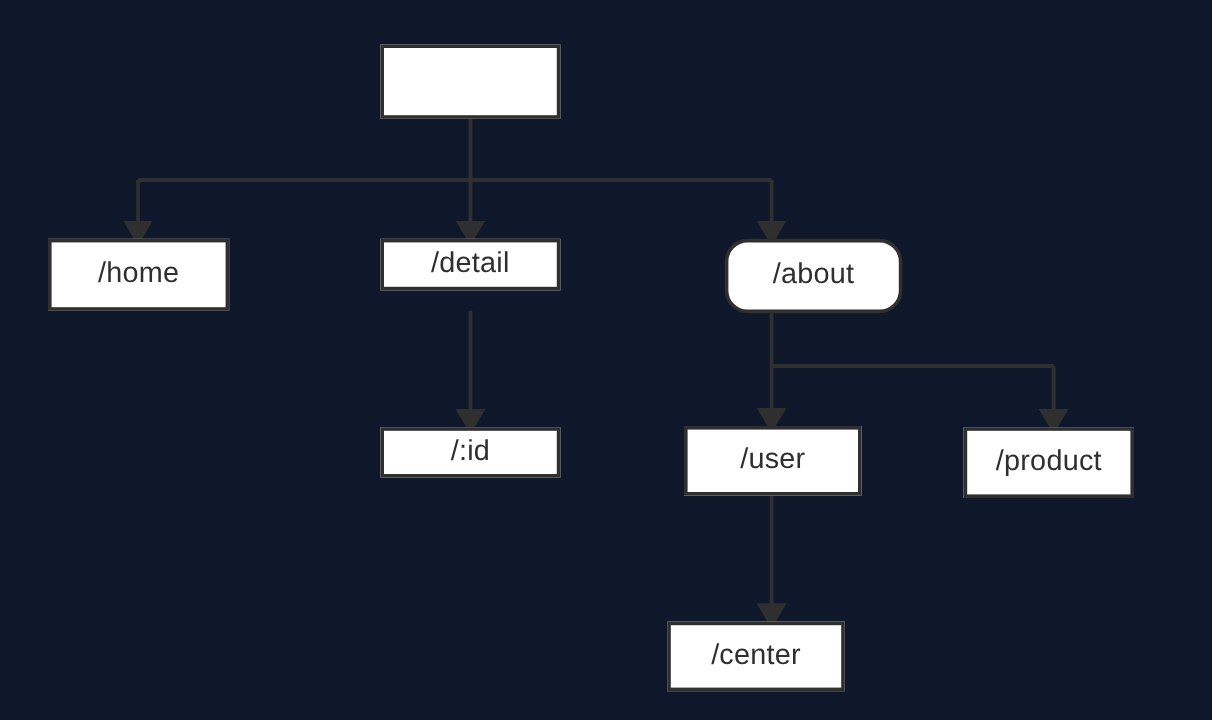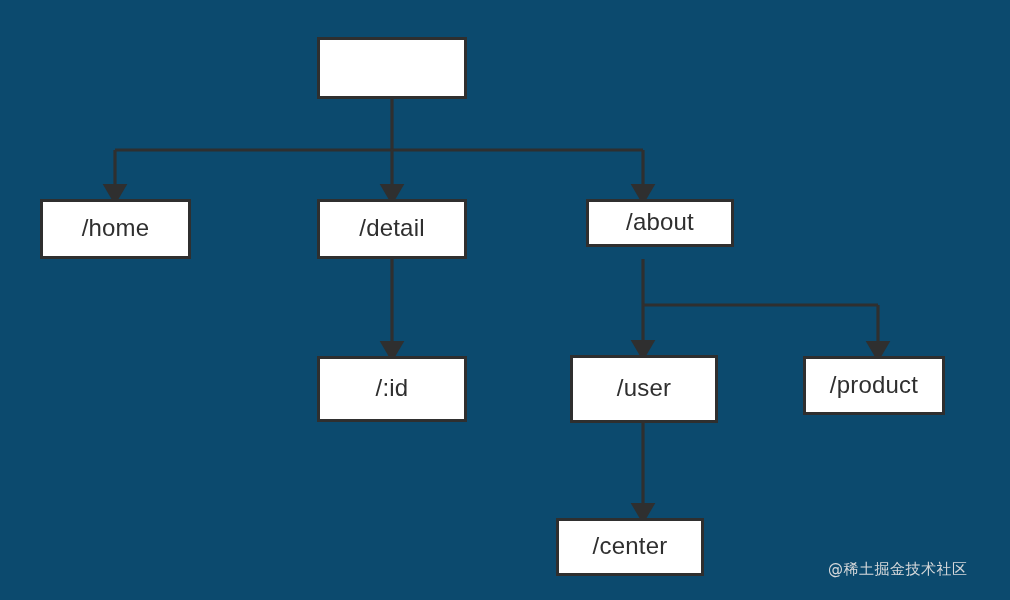--- a/index.html
+++ b/index.html
@@ -7,21 +7,21 @@
     padding: 0;
     background: #ffffff;
   }
   body {
     font-family: "Liberation Sans", sans-serif;
   }
   #canvas {
     position: relative;
     width: 1010px;
     height: 600px;
-    background: #0c4a6e;
+    background: #0f172a;
     overflow: hidden;
   }
   #edges {
     position: absolute;
     left: 0;
     top: 0;
     width: 1010px;
     height: 600px;
   }
   .node {
@@ -91,39 +91,38 @@
   </svg>
 
   <div class="node" style="left:317px; top:37px; width:150px; height:62px;">
     <span class="node-label"></span>
   </div>
 
   <div class="node" style="left:40px; top:199px; width:151px; height:60px;">
     <span class="node-label">/home</span>
   </div>
 
-  <div class="node" style="left:317px; top:199px; width:150px; height:60px;">
+  <div class="node" style="left:317px; top:199px; width:150px; height:43px;">
     <span class="node-label">/detail</span>
   </div>
 
-  <div class="node" style="left:586px; top:199px; width:148px; height:48px;">
+  <div class="node" style="left:604px; top:199px; width:148px; height:62px;border-radius:19px;">
     <span class="node-label">/about</span>
   </div>
 
-  <div class="node" style="left:317px; top:356px; width:150px; height:66px;">
+  <div class="node" style="left:317px; top:356px; width:150px; height:42px;">
     <span class="node-label">/:id</span>
   </div>
 
-  <div class="node" style="left:570px; top:355px; width:148px; height:68px;">
+  <div class="node" style="left:570px; top:355px; width:148px; height:58px;">
     <span class="node-label">/user</span>
   </div>
 
   <div class="node" style="left:803px; top:356px; width:142px; height:59px;">
     <span class="node-label">/product</span>
   </div>
 
   <div class="node" style="left:556px; top:518px; width:148px; height:58px;">
     <span class="node-label">/center</span>
   </div>
 
-  <div id="watermark" style="left:828px; top:560px;">@稀土掘金技术社区</div>
 
 </div>
 
 </body></html>

